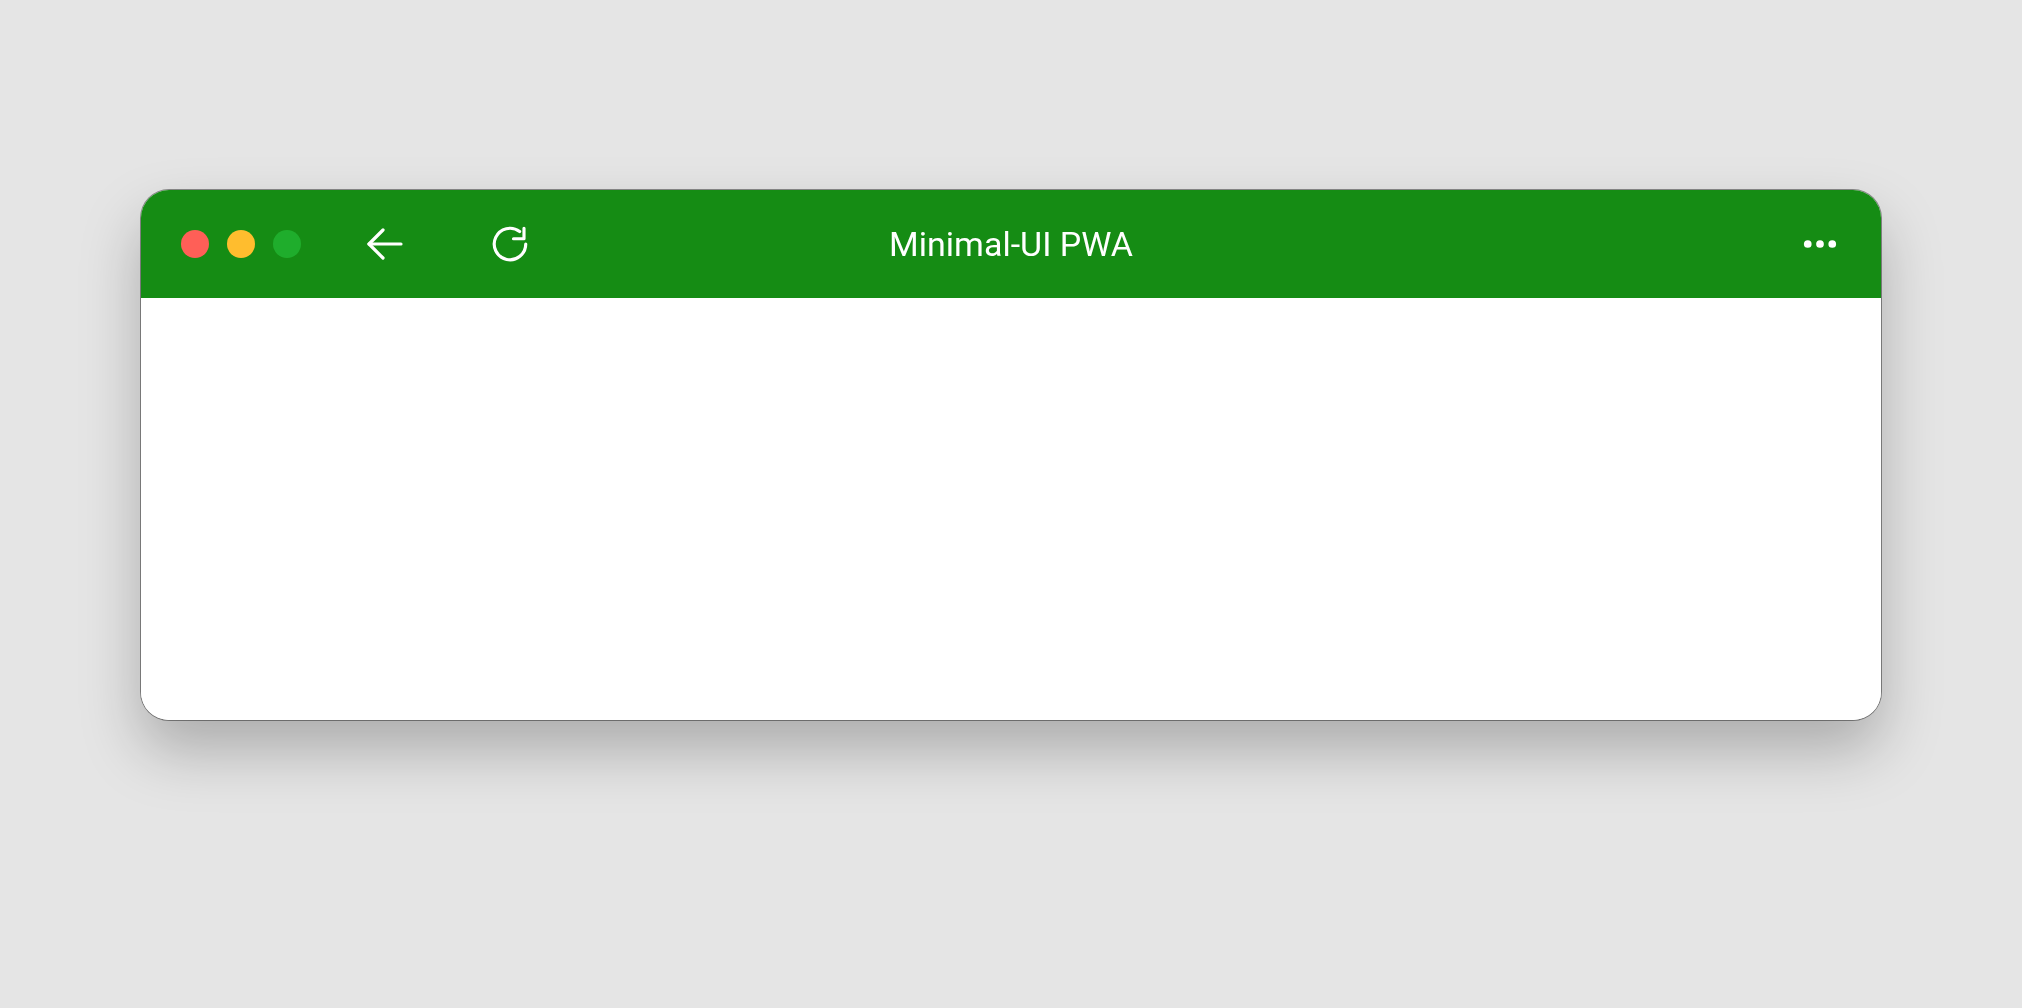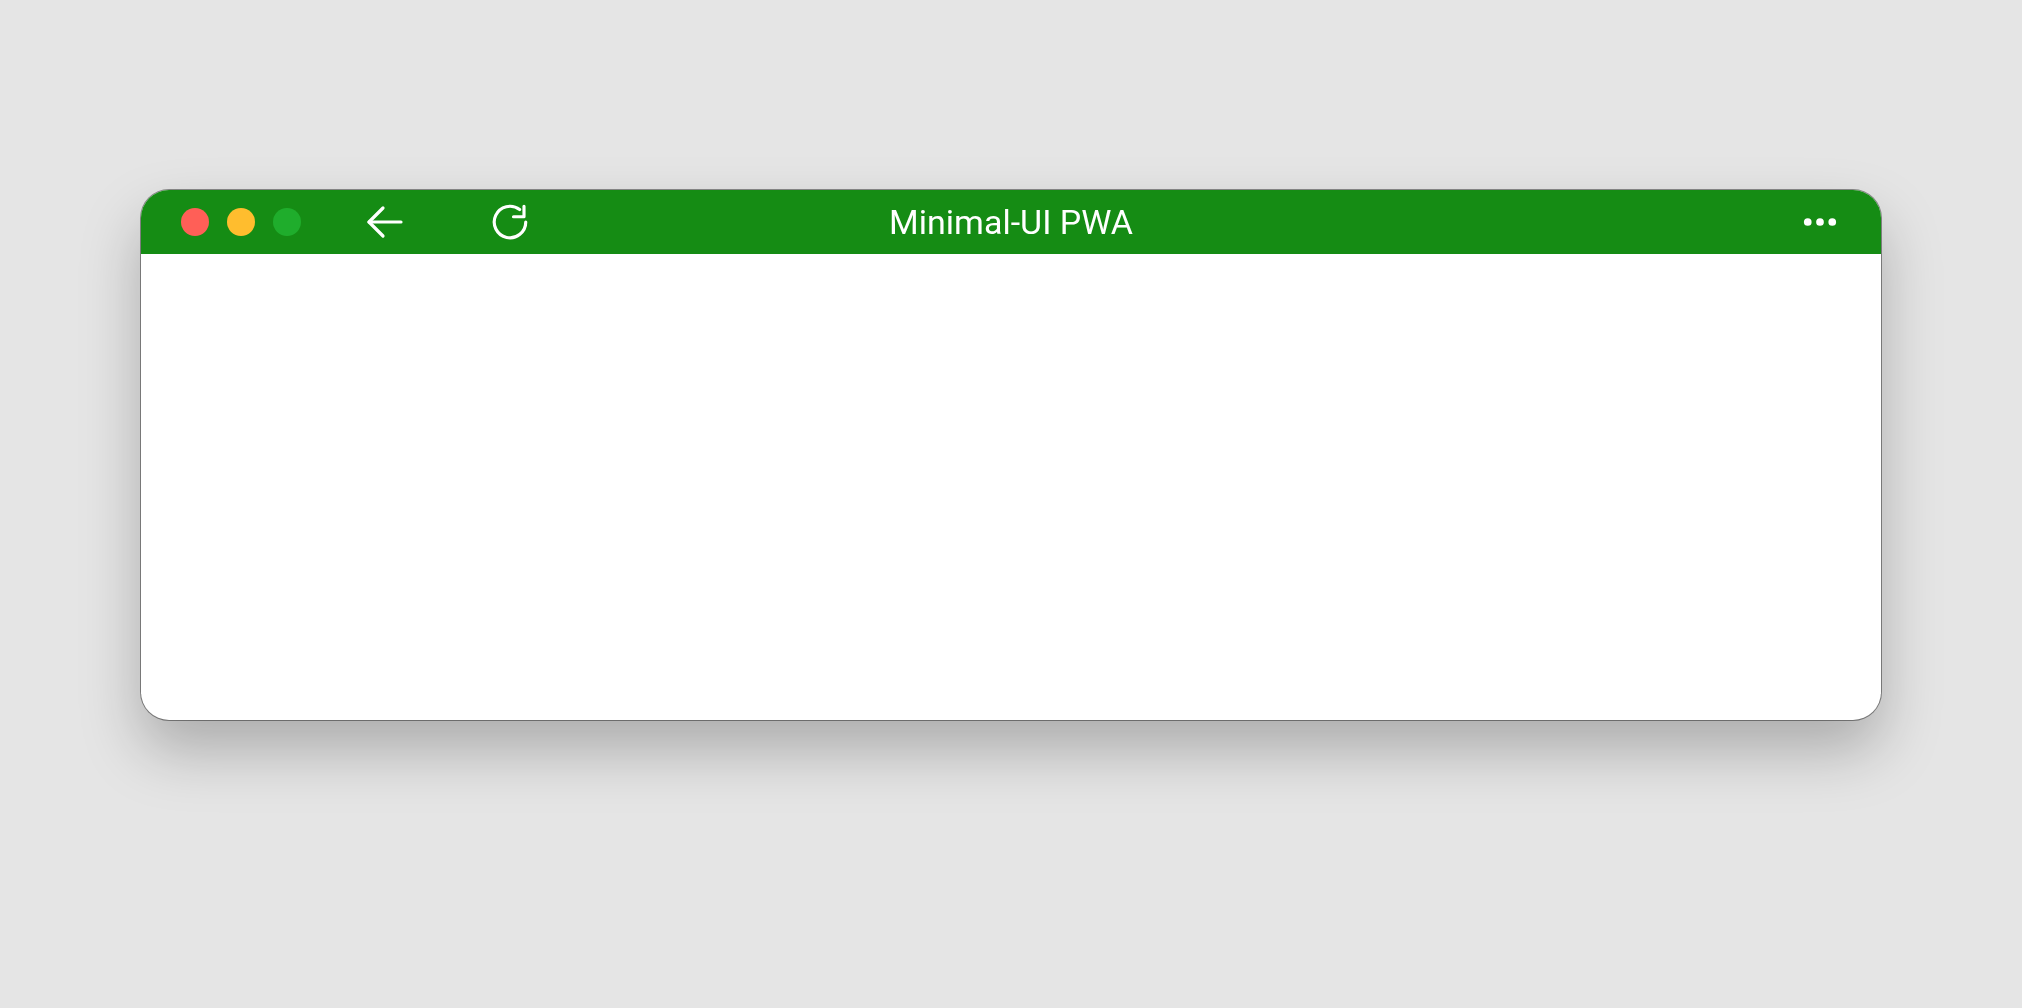--- a/index.html
+++ b/index.html
@@ -22,21 +22,21 @@
     .window {
       width: 1740px;
       height: 530px;
       background-color: #ffffff;
       border-radius: 28px;
       overflow: hidden;
       box-shadow: 0 30px 60px rgba(0,0,0,0.25), 0 0 0 1px rgba(0,0,0,0.4);
     }
     
     .titlebar {
-      height: 64px;
+      height: 108px;
       background-color: #158c14;
       display: flex;
       align-items: center;
       padding: 0 40px;
       position: relative;
     }
     
     .traffic-lights {
       display: flex;
       gap: 18px;

